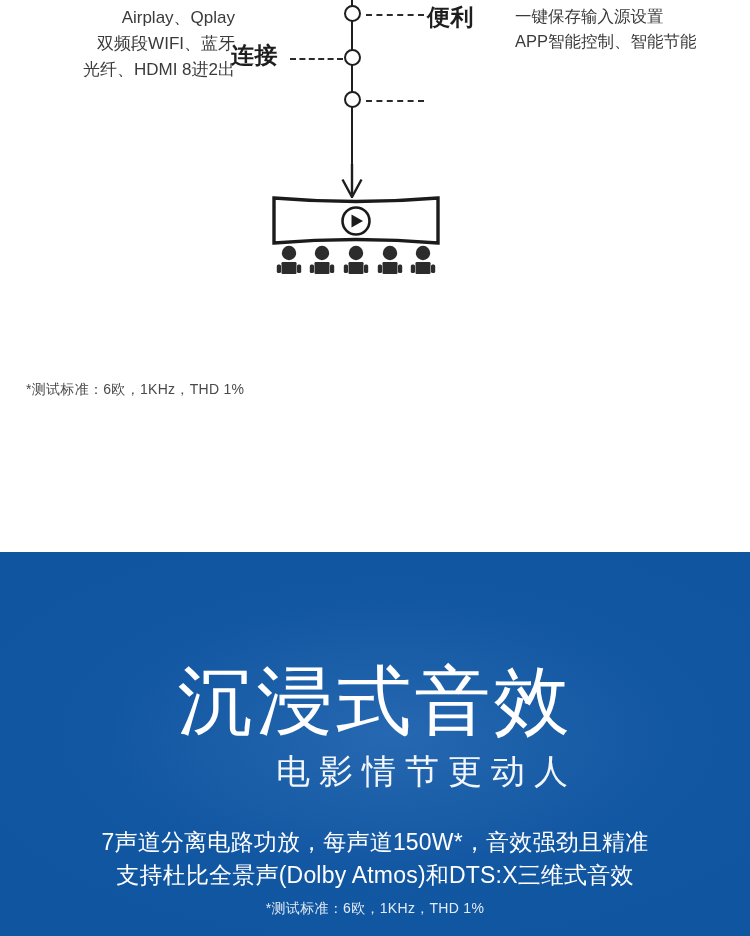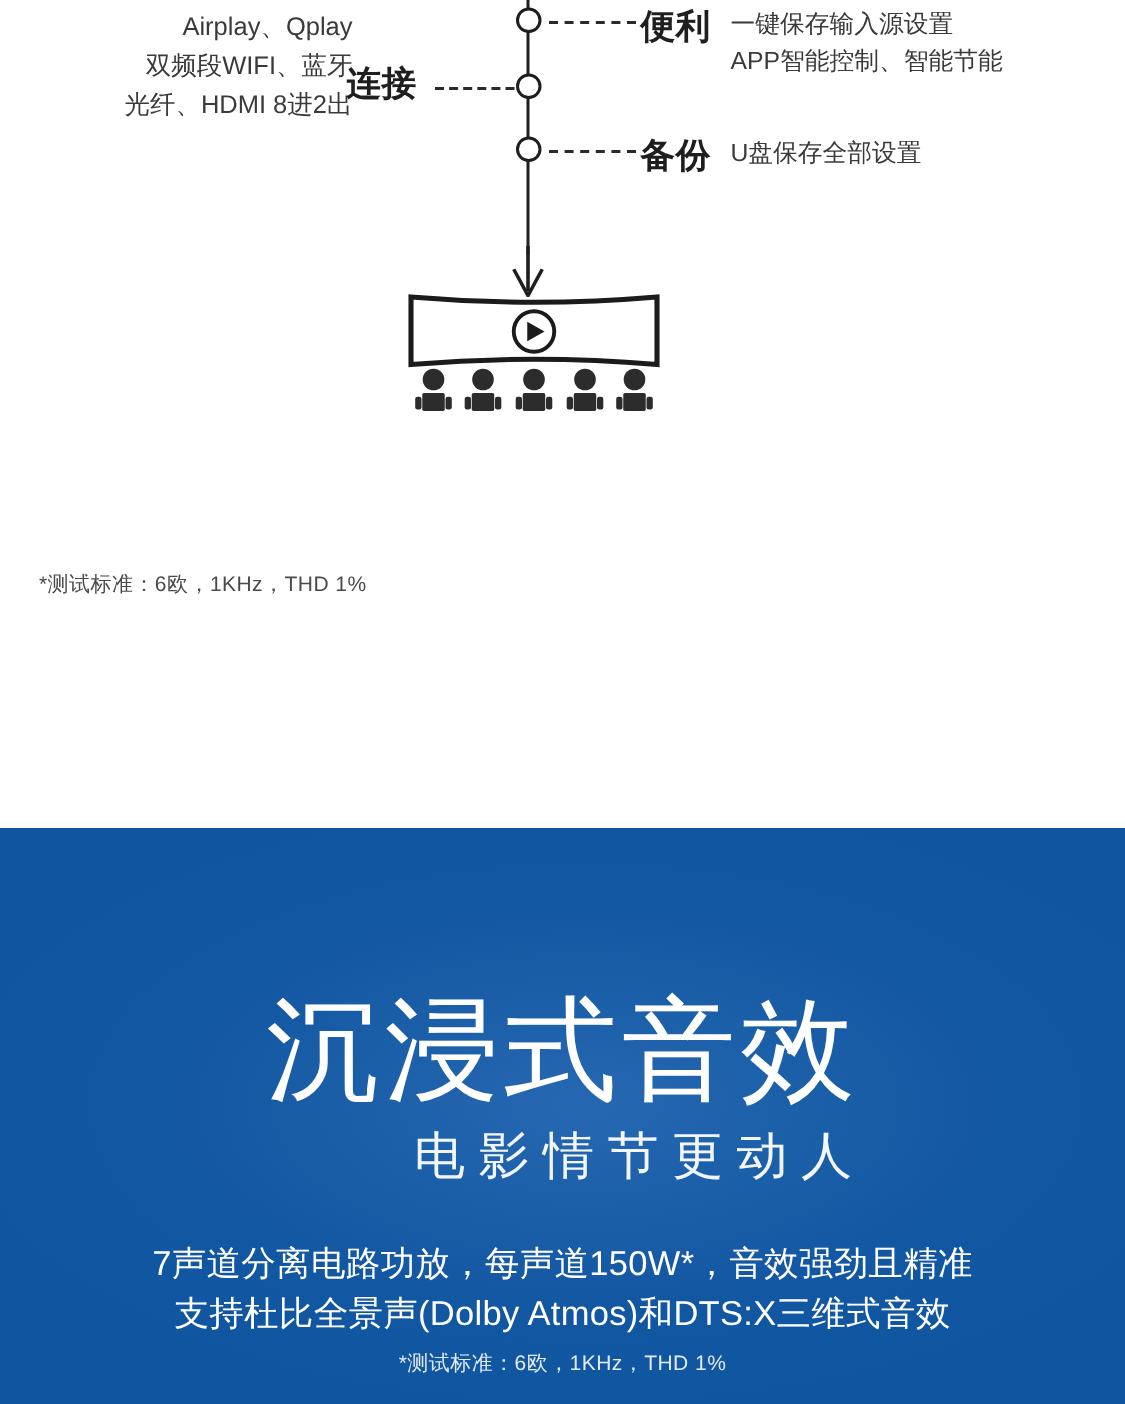--- a/index.html
+++ b/index.html
@@ -51,21 +51,21 @@
   .node.n3 { top:91px; }
 
   .dash {
     position:absolute; height:0; border-top:2px dashed #2a2a2a;
   }
   .dash.d1 { left:366px; top:13.5px; width:58px; }
   .dash.d2 { left:290px; top:57.5px; width:53px; }
   .dash.d3 { left:366px; top:99.5px; width:58px; }
 
   
-  .r-item { position:absolute; display:flex; align-items:flex-start; }
+  .r-item { position:absolute; display:flex; align-items:flex-start;gap:28px; }
   .r-item .r-title {
     font-size:23px; font-weight:bold; color:#1e1e1e;
     white-space:nowrap; letter-spacing:0.5px;
   }
   .r-item .r-desc {
     font-size:16.5px; line-height:25px; color:#3a3a3a;
     margin-left:13px; padding-top:2px;
   }
   .r-item .r-desc div { white-space:nowrap; }
   .r-item.i1 { left:427px; top:2px; }
@@ -155,26 +155,20 @@
     </div>
 
     <div class="r-item i1">
       <div class="r-title">便利</div>
       <div class="r-desc">
         <div>一键保存输入源设置</div>
         <div>APP智能控制、智能节能</div>
       </div>
     </div>
 
-    <div class="r-item i2">
-      <div class="r-title">备份</div>
-      <div class="r-desc">
-        <div>U盘保存全部设置</div>
-      </div>
-    </div>
 
     <div id="cinema">
       <svg width="172" height="80" viewBox="0 0 172 80">
 
         <path d="M4 3 Q86 10 168 3 L168 48 Q86 41 4 48 Z" fill="#ffffff" stroke="#1b1b1b" stroke-width="3.4" stroke-linejoin="miter"></path>
 
         <circle cx="86" cy="26" r="13.5" fill="none" stroke="#1b1b1b" stroke-width="2.6"></circle>
         <path d="M81.5 19.5 L93 26 L81.5 32.5 Z" fill="#1b1b1b"></path>
 
         <g fill="#2c2c2c">

